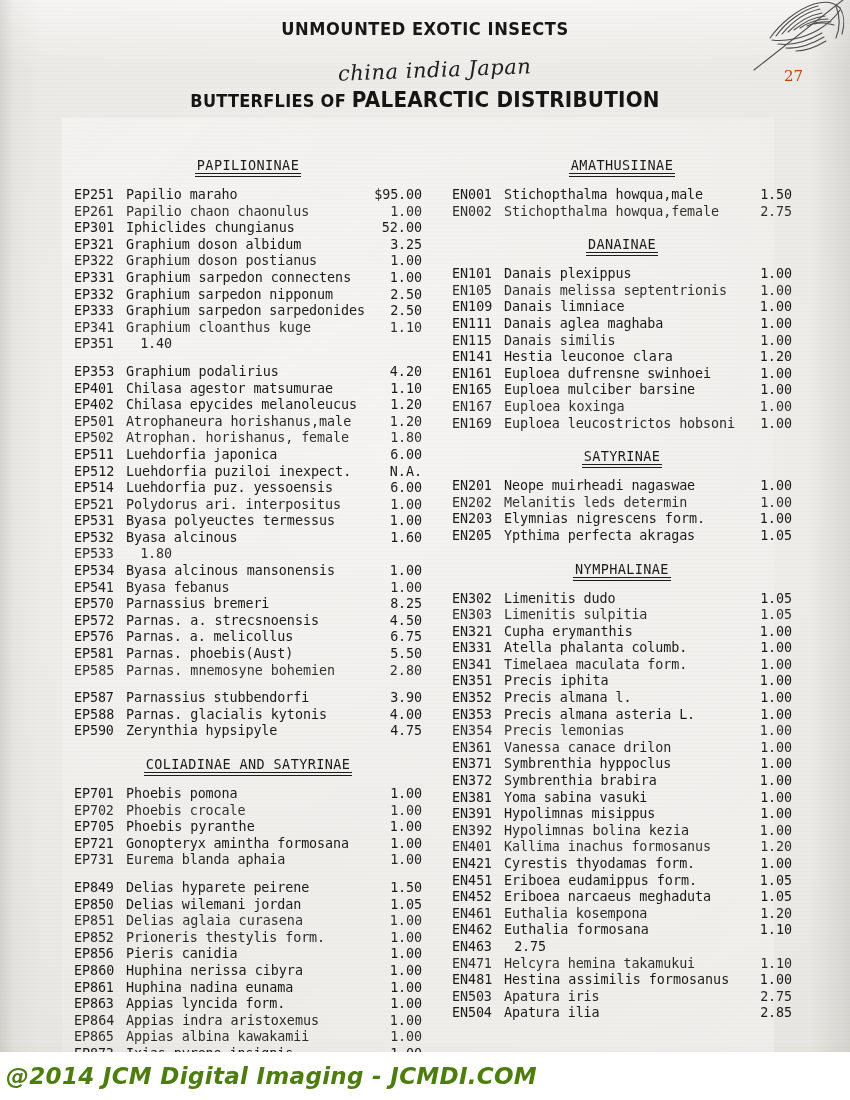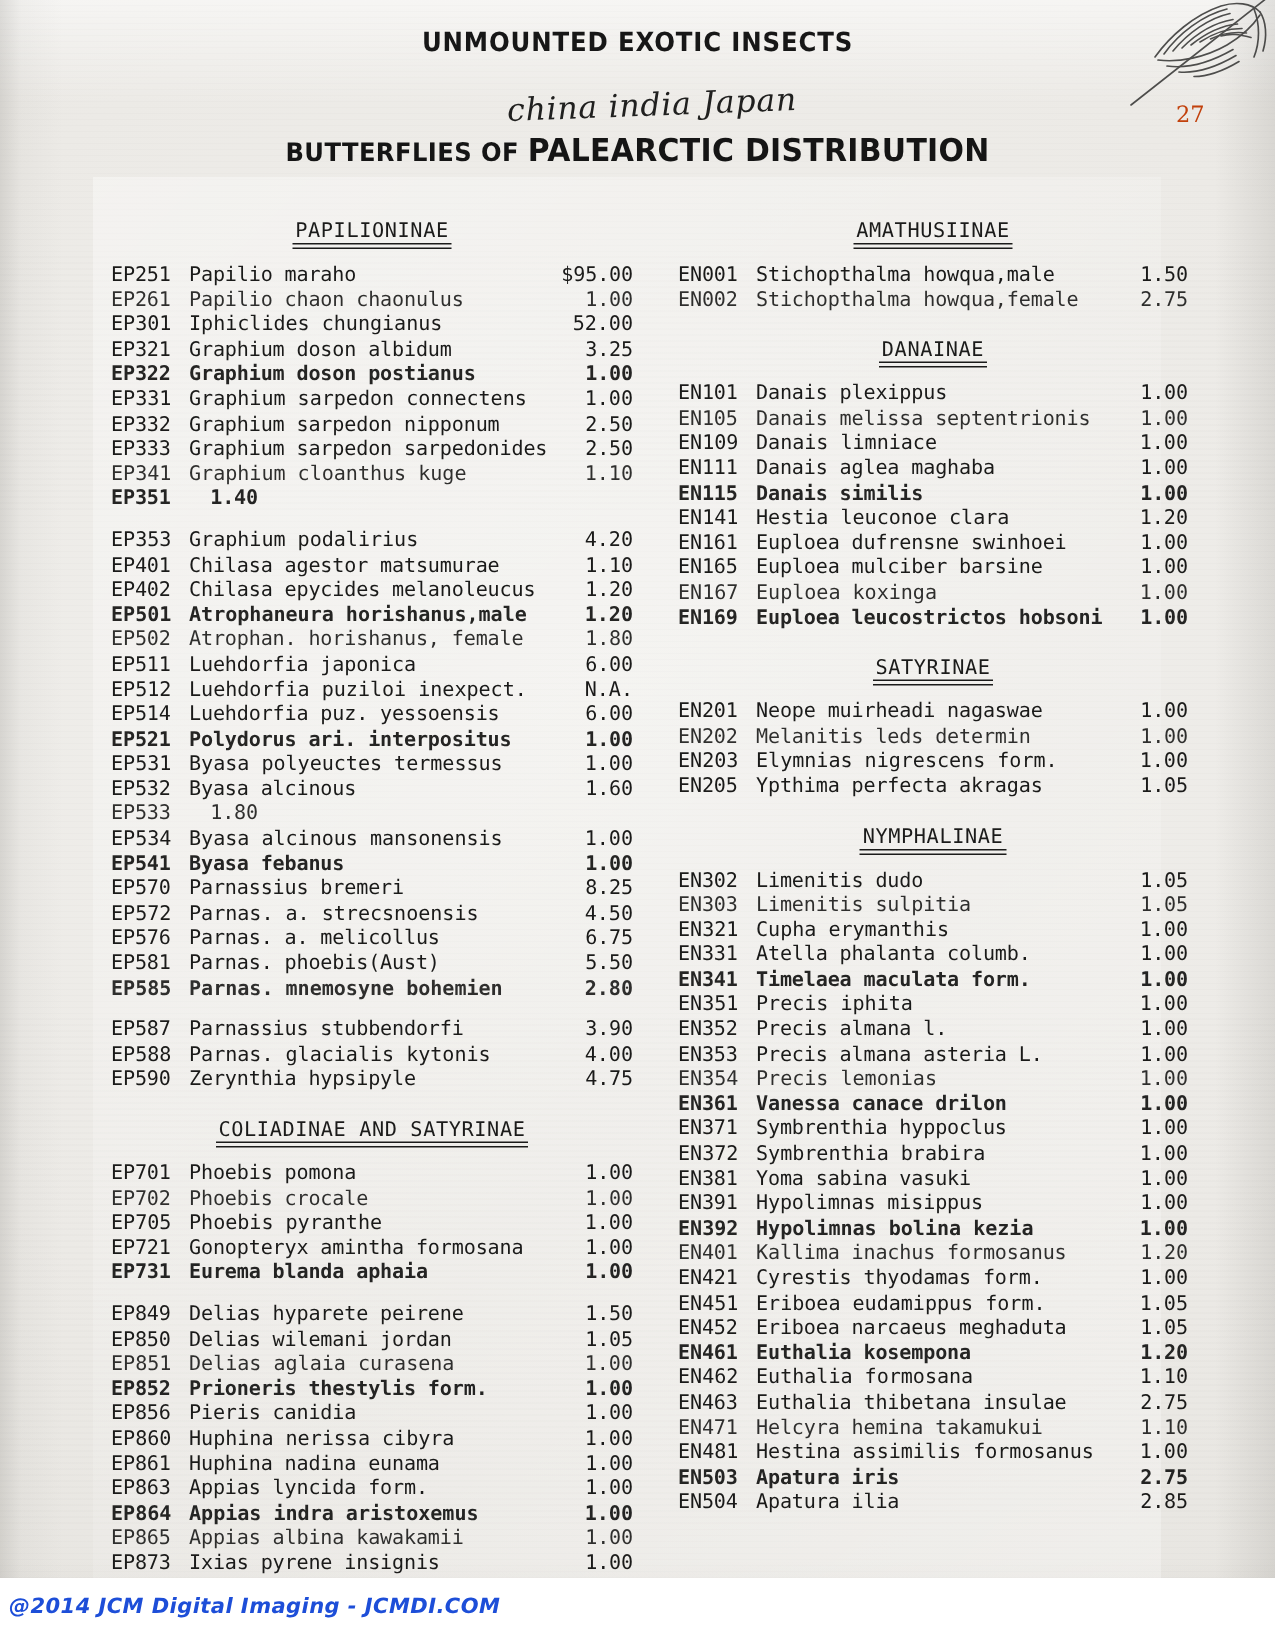--- a/index.html
+++ b/index.html
@@ -109,21 +109,21 @@
   .corner-sketch {
     position: absolute;
     left: 752px; top: -6px;
     width: 98px; height: 78px;
     opacity: .82;
   }
 
   
   .col {
     position: absolute;
-    top: 146px;
+    top: 157px;
   }
   .col-left  { left: 74px;  width: 348px; }
   .col-right { left: 452px; width: 340px; }
 
   .section-title {
     text-align: center;
     font-size: 13.5px;
     letter-spacing: .4px;
     color: #1b1b1a;
     font-family: "DejaVu Sans Mono", monospace;
@@ -168,32 +168,32 @@
     text-align: right;
     min-width: 46px;
   }
   
   .col-right .row .price { min-width: 42px; }
 
   .spacer { height: 11px; }
 
   
   .row:nth-child(3n)   { letter-spacing: -.02px; }
-  .row:nth-child(5n)   { opacity: .95; font-weight: bold; }
+  .row:nth-child(5n)   { opacity: .95; }
   .row:nth-child(7n+2) { opacity: .90; }
 
   
   .watermark {
     position: absolute;
     left: 6px; top: 1063px;
     font-family: "DejaVu Sans", sans-serif;
     font-style: italic;
     font-weight: bold;
-    font-size: 14px;
-    color: #1d4ed8;
+    font-size: 23px;
+    color: #4d7c0f;
     letter-spacing: .3px;
   }
   .footer-band {
     position: absolute;
     left: 0; top: 1052px;
     width: 850px; height: 48px;
     background: #ffffff;
   }
 </style>
 </head>
@@ -343,21 +343,21 @@
         <div class="row"><span class="code">EN372</span><span class="name">Symbrenthia brabira</span><span class="price">1.00</span></div>
         <div class="row"><span class="code">EN381</span><span class="name">Yoma sabina vasuki</span><span class="price">1.00</span></div>
         <div class="row"><span class="code">EN391</span><span class="name">Hypolimnas misippus</span><span class="price">1.00</span></div>
         <div class="row"><span class="code">EN392</span><span class="name">Hypolimnas bolina kezia</span><span class="price">1.00</span></div>
         <div class="row"><span class="code">EN401</span><span class="name">Kallima inachus formosanus</span><span class="price">1.20</span></div>
         <div class="row"><span class="code">EN421</span><span class="name">Cyrestis thyodamas form.</span><span class="price">1.00</span></div>
         <div class="row"><span class="code">EN451</span><span class="name">Eriboea eudamippus form.</span><span class="price">1.05</span></div>
         <div class="row"><span class="code">EN452</span><span class="name">Eriboea narcaeus meghaduta</span><span class="price">1.05</span></div>
         <div class="row"><span class="code">EN461</span><span class="name">Euthalia kosempona</span><span class="price">1.20</span></div>
         <div class="row"><span class="code">EN462</span><span class="name">Euthalia formosana</span><span class="price">1.10</span></div>
-        <div class="row"><span class="code">EN463</span><span class="name">Euthalia thibetana insulae</span><span class="price">2.75</span></div>
+        <div class="row"><span class="code">EN463</span><span class="price">2.75</span></div>
         <div class="row"><span class="code">EN471</span><span class="name">Helcyra hemina takamukui</span><span class="price">1.10</span></div>
         <div class="row"><span class="code">EN481</span><span class="name">Hestina assimilis formosanus</span><span class="price">1.00</span></div>
         <div class="row"><span class="code">EN503</span><span class="name">Apatura iris</span><span class="price">2.75</span></div>
         <div class="row"><span class="code">EN504</span><span class="name">Apatura ilia</span><span class="price">2.85</span></div>
       </div>
     </div>
   </div>
 
 <div class="footer-band"></div>
 <div class="watermark">@2014 JCM Digital Imaging - JCMDI.COM</div>

